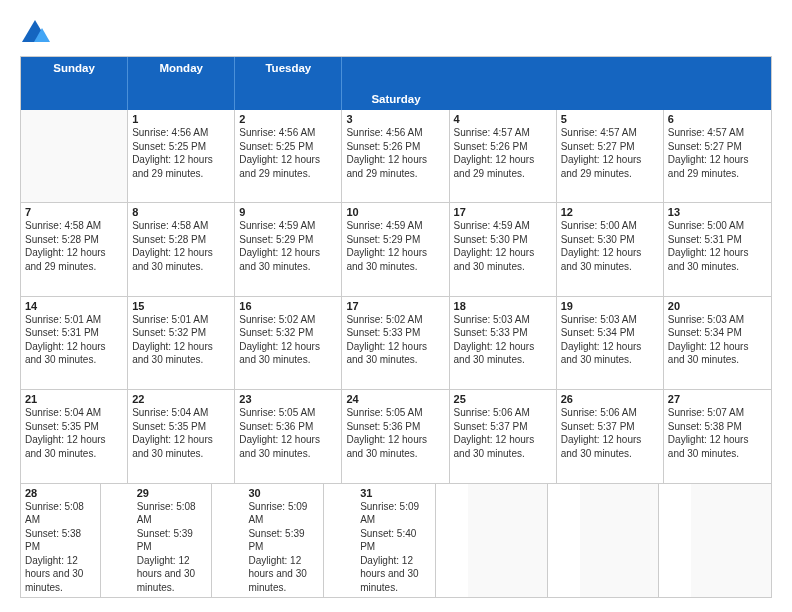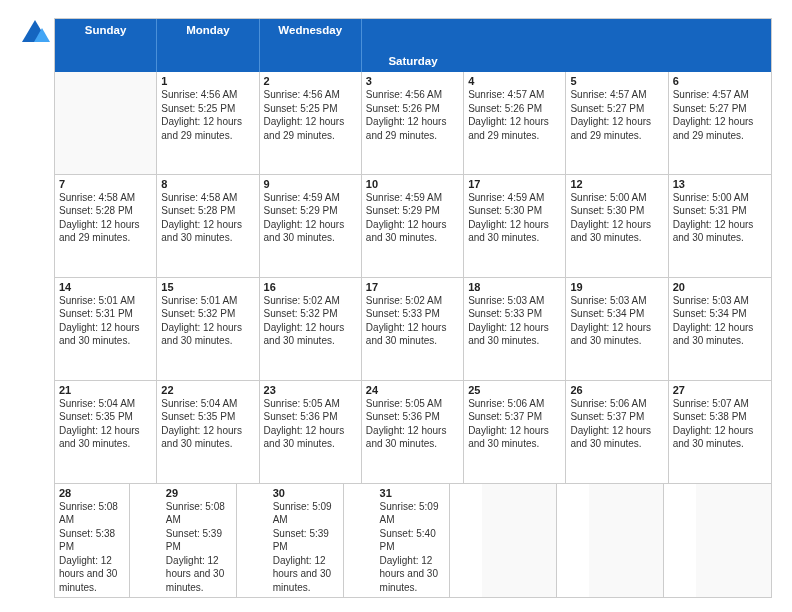--- a/index.html
+++ b/index.html
@@ -8,21 +8,21 @@
       background: #fff;
       width: 792px;
       height: 612px;
       overflow: hidden;
     }
     .page {
       width: 792px;
       height: 612px;
       padding: 18px 20px 14px 20px;
       display: flex;
-      flex-direction: row;
+      flex-direction: column;
       justify-content: flex-end;
     }
     .header {
       display: flex;
       justify-content: space-between;
       align-items: flex-start;
       margin-bottom: 10px;
     }
     .logo {
       display: flex;
@@ -128,21 +128,21 @@
     <div class="title-block">
       <div class="main-title"></div>
       <div class="subtitle"></div>
     </div>
   </div>
 
   <div class="calendar">
     <div class="cal-header" id="cal-header-row">
         <div class="cal-header-cell">Sunday</div>
         <div class="cal-header-cell">Monday</div>
-        <div class="cal-header-cell">Wednesday</div>
+        <div class="cal-header-cell">Tuesday</div>
         <div class="cal-header-cell">Saturday</div>
       </div>
     <div class="cal-body" id="cal-body">
         <div class="cal-row">
           <div class="cal-cell empty"></div>
           <div class="cal-cell">
             <span class="day-num">1</span>
             <div class="cell-info">Sunrise: 4:56 AM<br>Sunset: 5:25 PM<br>Daylight: 12 hours and 29 minutes.</div>
           </div>
           <div class="cal-cell">

